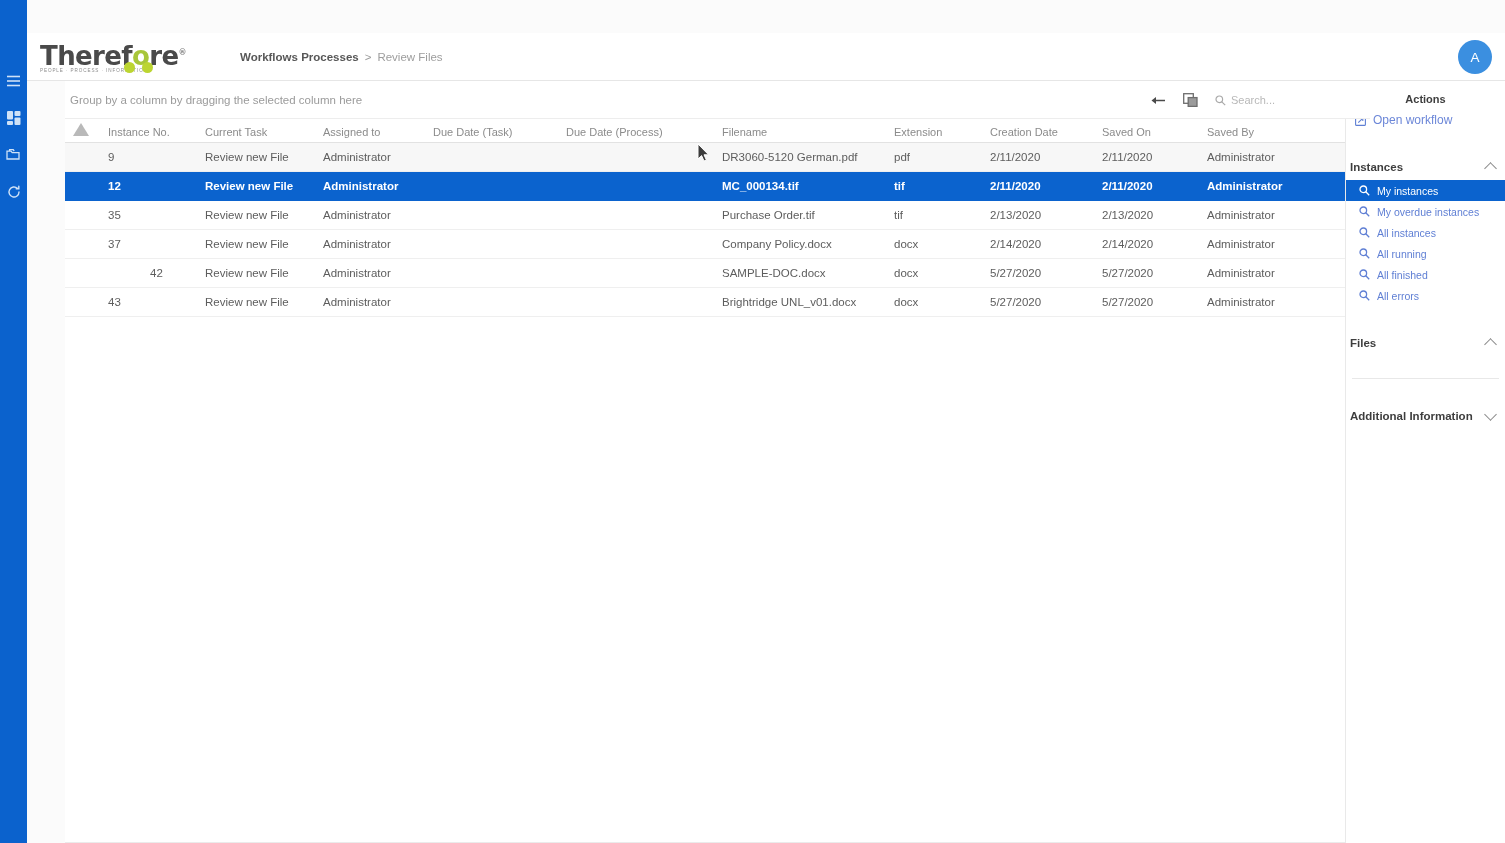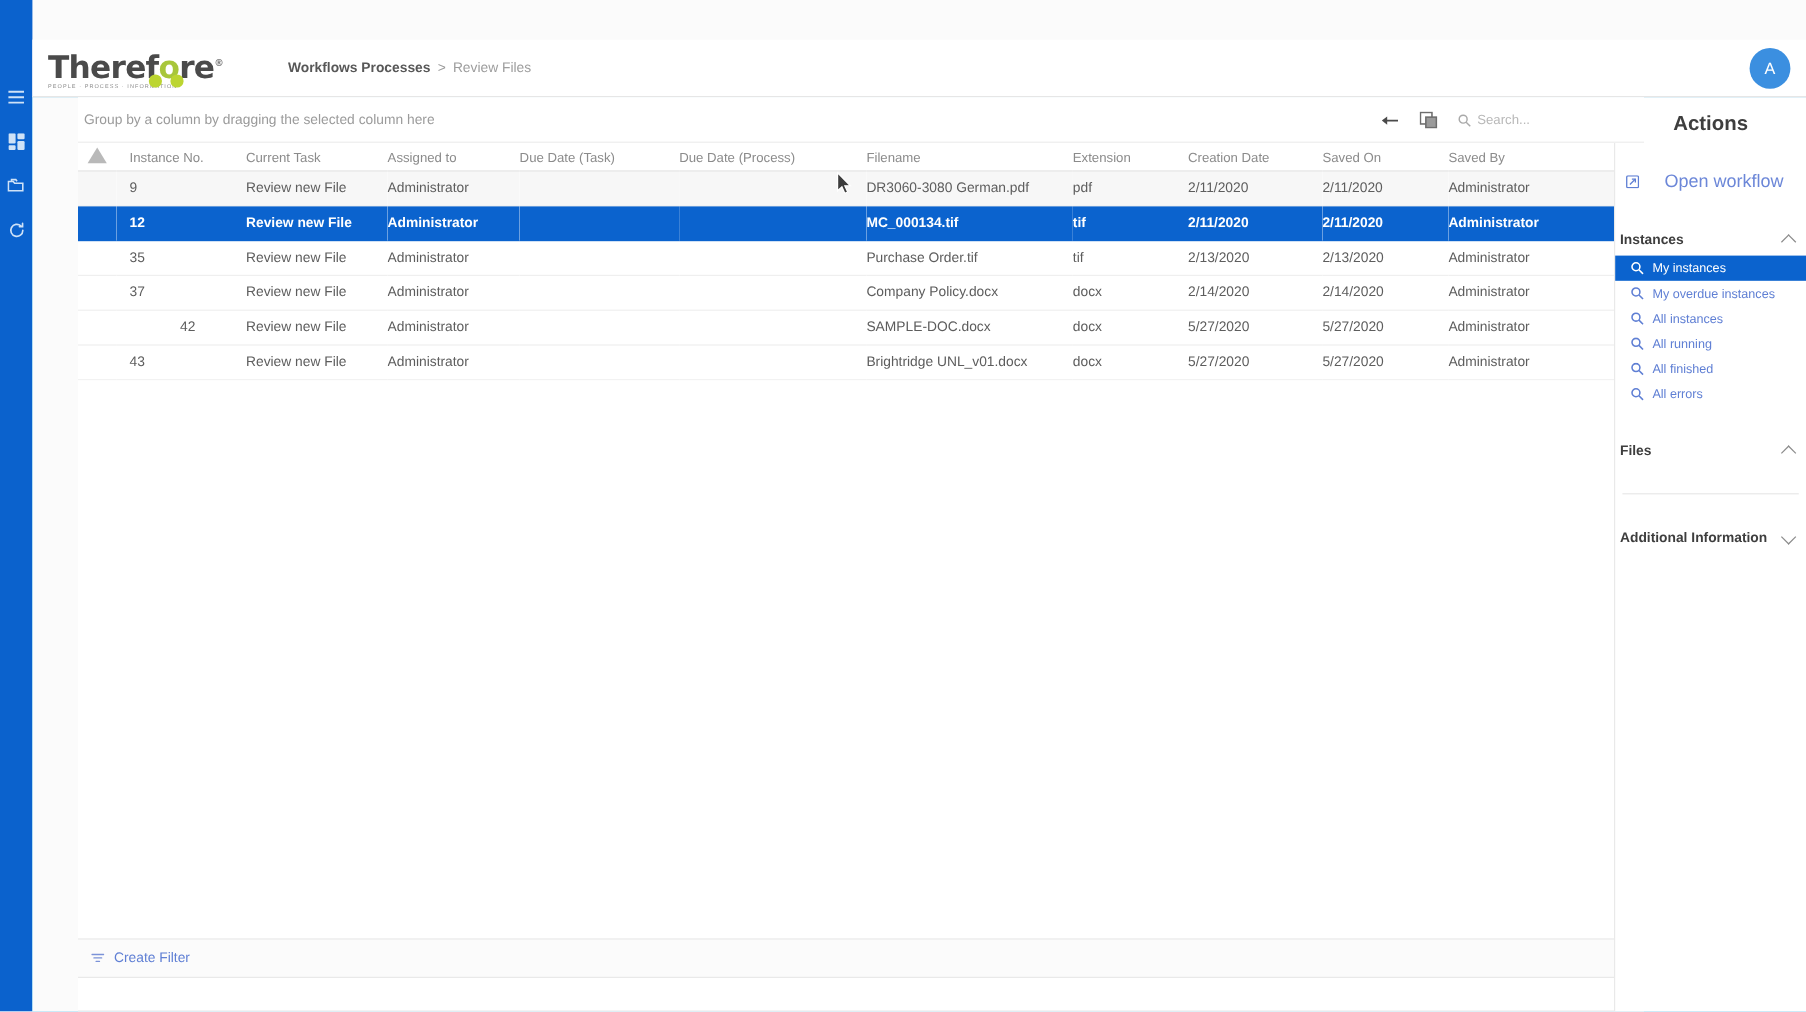--- a/index.html
+++ b/index.html
@@ -156,26 +156,26 @@
   }
   .after-footer { height: 28px; background: #ffffff; border-bottom: 1px solid #ebebeb; }
 
   
   .rightpanel {
     width: 160px; flex: 0 0 160px;
     background: #ffffff; border-left: 1px solid #e9e9e9;
     padding-top: 12px;
   }
   .rp-title {
-    font-size: 17px; font-weight: 700; color: #3e3e3e;
-    text-align: center; margin-bottom: 27px;
+    font-size: 11px; font-weight: 700; color: #3e3e3e;
+    text-align: center; margin-bottom: 5px;
   }
   .rp-action {
-    display: flex; align-items: center; gap: 21px;
-    font-size: 15px; color: #6c87d8; padding: 3px 0 3px 9px;
+    display: flex; align-items: center; gap: 7px;
+    font-size: 12px; color: #6c87d8; padding: 3px 0 3px 9px;
     cursor: pointer;
   }
   .rp-section {
     display: flex; align-items: center; justify-content: space-between;
     font-size: 11.5px; font-weight: 700; color: #3e3e3e;
     padding: 0 10px 0 4px; height: 26px; margin-top: 24px;
     cursor: pointer;
   }
   .chev { width: 9px; height: 9px; border-left: 1.4px solid #8a8a8a; border-top: 1.4px solid #8a8a8a; }
   .chev.up { transform: rotate(45deg); margin-top: 3px; }
@@ -319,21 +319,21 @@
                 </tr>
               </thead>
               <tbody id="tbody">
                   <tr class="row-alt">
                     <td></td>
                     <td style="padding-left: 11px;">9</td>
                     <td>Review new File</td>
                     <td>Administrator</td>
                     <td></td>
                     <td></td>
-                    <td>DR3060-3080 German.pdf</td>
+                    <td>DR3060-5120 German.pdf</td>
                     <td>pdf</td>
                     <td>2/11/2020</td>
                     <td>2/11/2020</td>
                     <td>Administrator</td>
                   </tr>
                   <tr class="row-sel">
                     <td></td>
                     <td style="padding-left: 11px;">12</td>
                     <td>Review new File</td>
                     <td>Administrator</td>
@@ -395,32 +395,20 @@
                     <td>docx</td>
                     <td>5/27/2020</td>
                     <td>5/27/2020</td>
                     <td>Administrator</td>
                   </tr>
                 </tbody>
             </table>
             <div class="filler"></div>
           </div>
 
-          <div class="footerbar">
-            <div class="create-filter">
-              <svg width="11" height="10" viewBox="0 0 11 10">
-                  <g stroke="#7b92d8" stroke-width="1.1" stroke-linecap="round">
-                    <line x1="0.6" y1="1.4" x2="10.4" y2="1.4"></line>
-                    <line x1="2.3" y1="4.3" x2="8.7" y2="4.3"></line>
-                    <line x1="4.1" y1="7.2" x2="6.9" y2="7.2"></line>
-                  </g>
-                </svg>
-              <span>Create Filter</span>
-            </div>
-          </div>
           <div class="after-footer"></div>
 
         </div>
       </div>
 
       <div class="rightpanel">
         <div class="rp-title">Actions</div>
 
         <div class="rp-action">
           <svg width="11" height="11" viewBox="0 0 11 11">

